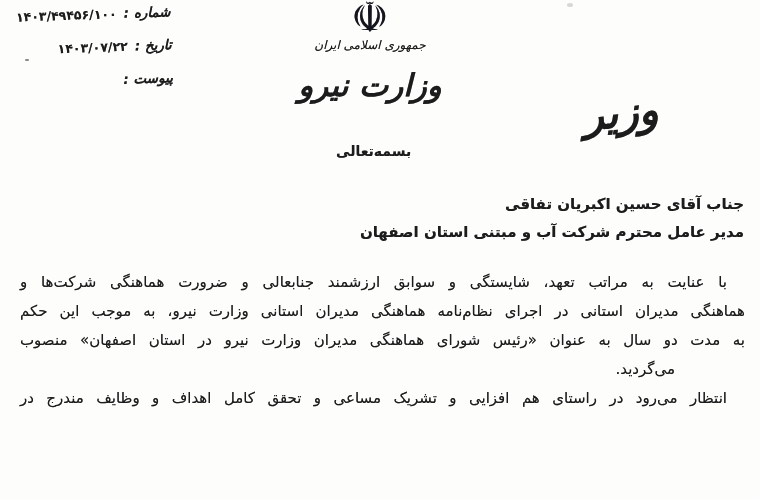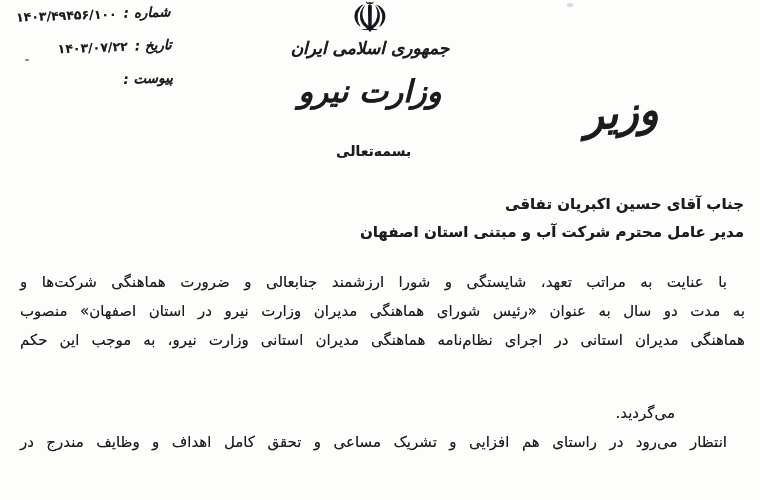--- a/index.html
+++ b/index.html
@@ -62,22 +62,22 @@
     top: -5px;
     width: 190px;
     text-align: center;
   }
   .emblem {
     font-size: 42px;
     line-height: 46px;
     color: #15151f;
   }
   .country {
-    font-size: 17px;
-    font-weight: bold;
+    font-size: 12px;
+    font-weight: normal;
     font-style: italic;
     margin-top: -3px;
     white-space: nowrap;
   }
   .ministry {
     font-size: 31px;
     font-weight: bold;
     font-style: italic;
     margin-top: 15px;
     white-space: nowrap;
@@ -129,21 +129,20 @@
     text-align: justify;
     text-align-last: justify;
   }
   .para .line:first-child {
     text-indent: 18px;
   }
   .para-1 .line:last-child {
     text-align: left;
     text-align-last: right;
     margin-right: 70px;
-    margin-top: 44px;
   }
 
   
   .speck-a {
     position: absolute;
     left: 25px;
     top: 59px;
     width: 4px;
     height: 2px;
     background: #8a8a8a;
@@ -189,23 +188,23 @@
 
   <div class="besmele">بسمه‌تعالی</div>
 
   <div class="recipient">
     <div>جناب آقای حسین اکبریان تفاقی</div>
     <div>مدیر عامل محترم شرکت آب و مبتنی استان اصفهان</div>
   </div>
 
   <div class="body-text">
     <div class="para para-1">
-        <div class="line">با عنایت به مراتب تعهد، شایستگی و شورا ارزشمند جنابعالی و ضرورت هماهنگی شرکت‌ها و</div>
+        <div class="line">با عنایت به مراتب تعهد، شایستگی و سوابق ارزشمند جنابعالی و ضرورت هماهنگی شرکت‌ها و</div>
+        <div class="line">هماهنگی مدیران استانی در اجرای نظام‌نامه هماهنگی مدیران استانی وزارت نیرو، به موجب این حکم</div>
         <div class="line">به مدت دو سال به عنوان «رئیس شورای هماهنگی مدیران وزارت نیرو در استان اصفهان» منصوب</div>
-        <div class="line">هماهنگی مدیران استانی در اجرای نظام‌نامه هماهنگی مدیران استانی وزارت نیرو، به موجب این حکم</div>
         <div class="line">می‌گردید.</div>
       </div>
     <div class="para para-2">
         <div class="line">انتظار می‌رود در راستای هم افزایی و تشریک مساعی و تحقق کامل اهداف و وظایف مندرج در</div>
       </div>
   </div>
 
   <div class="speck-a"></div>
   <div class="speck-b"></div>
 

